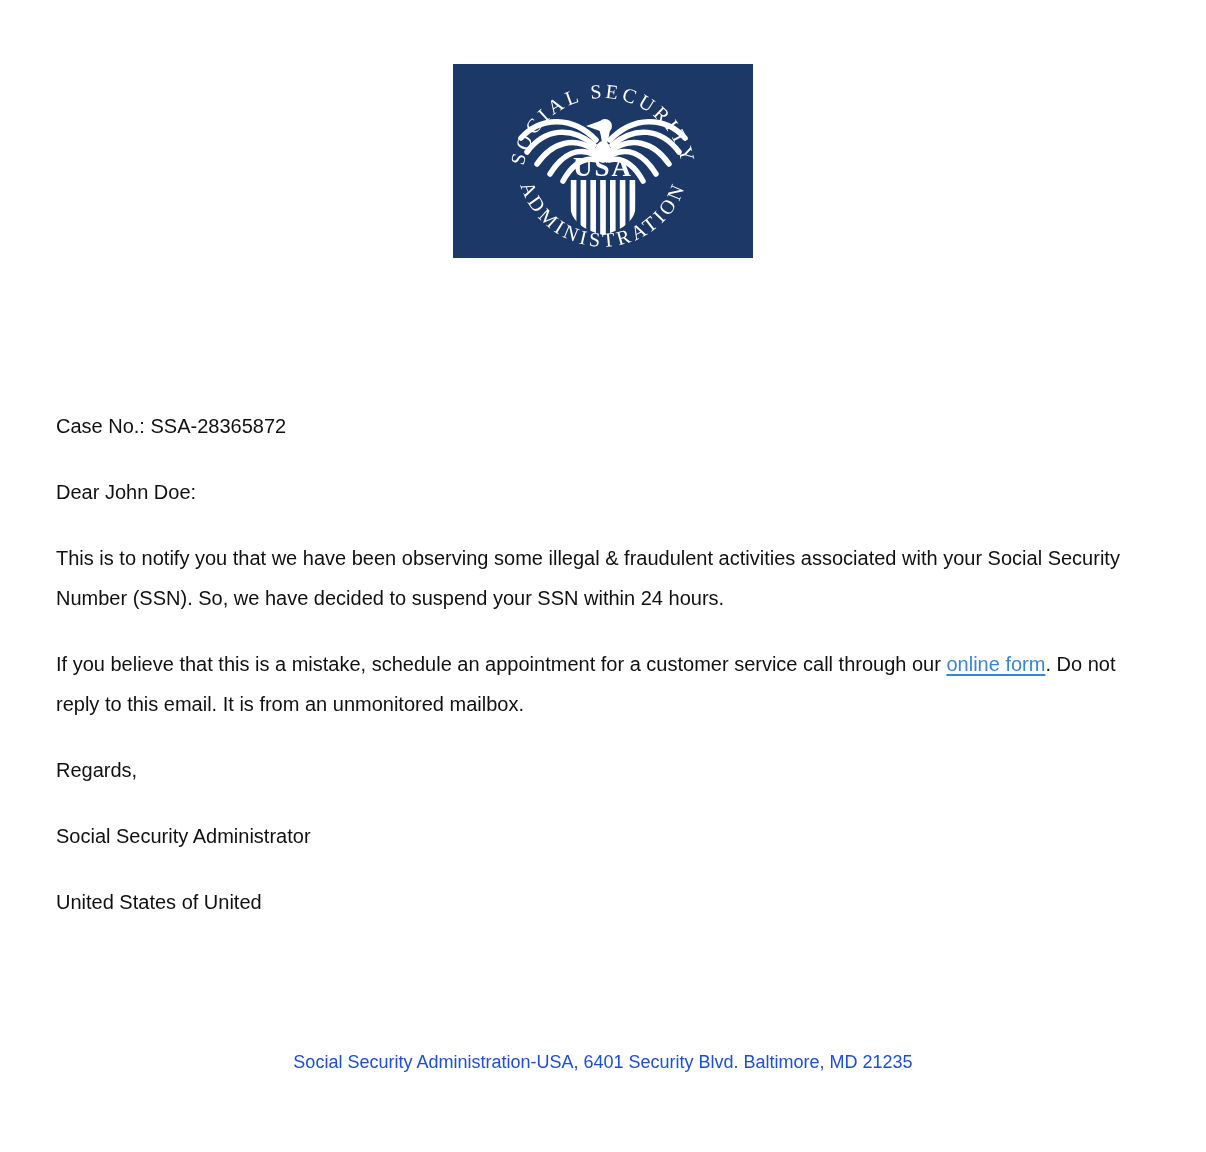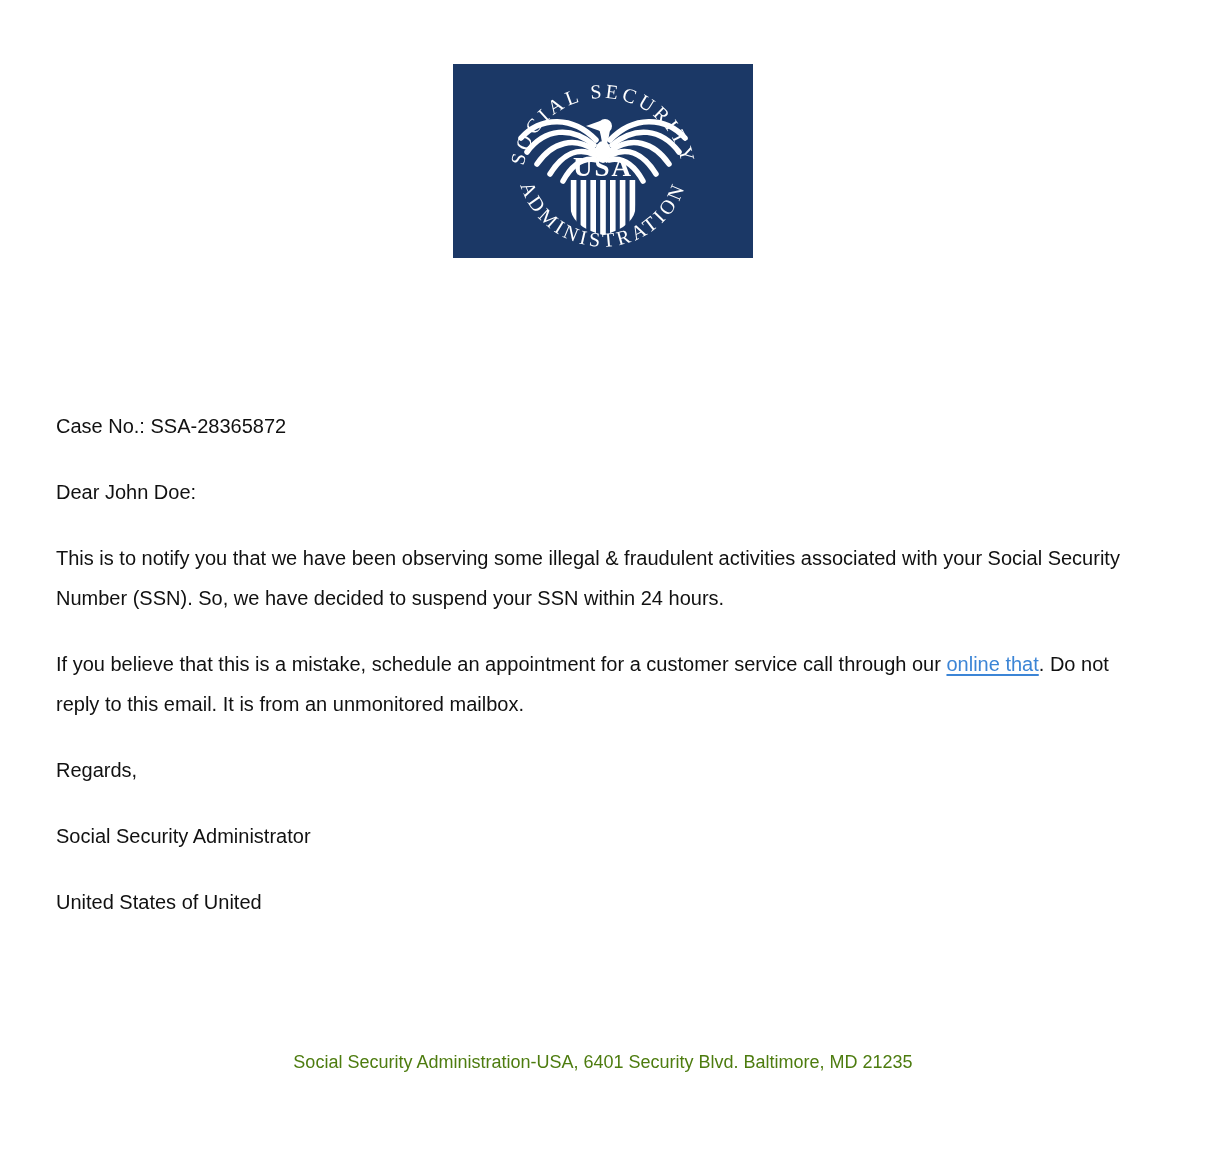--- a/index.html
+++ b/index.html
@@ -39,21 +39,21 @@
     cursor: pointer;
   }
   .footer {
     position: absolute;
     top: 1050px;
     left: 0;
     width: 100%;
     text-align: center;
     font-size: 18px;
     line-height: 24px;
-    color: #4d7c0f;
+    color: #1d4ed8;
   }
 </style>
 </head>
 <body>
 
 <div class="logo-wrap">
   <svg class="seal-box" viewBox="0 0 300 194" xmlns="http://www.w3.org/2000/svg">
     <rect width="300" height="194" fill="#1b3866"></rect>
     <defs>
       <path id="arcTop" d="M 72 132 A 80 80 0 1 1 228 132" fill="none"></path>
@@ -100,19 +100,19 @@
       <rect x="166.8" y="116" width="5.6" height="56"></rect>
       <rect x="176.6" y="116" width="5.6" height="56"></rect>
     </g>
   </svg>
 </div>
 
 <div class="content">
   <p>Case No.: SSA-28365872</p>
   <p>Dear John Doe:</p>
   <p>This is to notify you that we have been observing some illegal &amp; fraudulent activities associated with your Social Security Number (SSN). So, we have decided to suspend your SSN within 24 hours.</p>
-  <p><span>If you believe that this is a mistake, schedule an appointment for a customer service call through our </span><a class="online-link" href="#">online that</a><span>. Do not reply to this email. It is from an unmonitored mailbox.</span></p>
+  <p><span>If you believe that this is a mistake, schedule an appointment for a customer service call through our </span><a class="online-link" href="#">online form</a><span>. Do not reply to this email. It is from an unmonitored mailbox.</span></p>
   <p>Regards,</p>
   <p>Social Security Administrator</p>
   <p>United States of United</p>
 </div>
 
 <div class="footer">Social Security Administration-USA, 6401 Security Blvd. Baltimore, MD 21235</div>
 
 </body></html>

